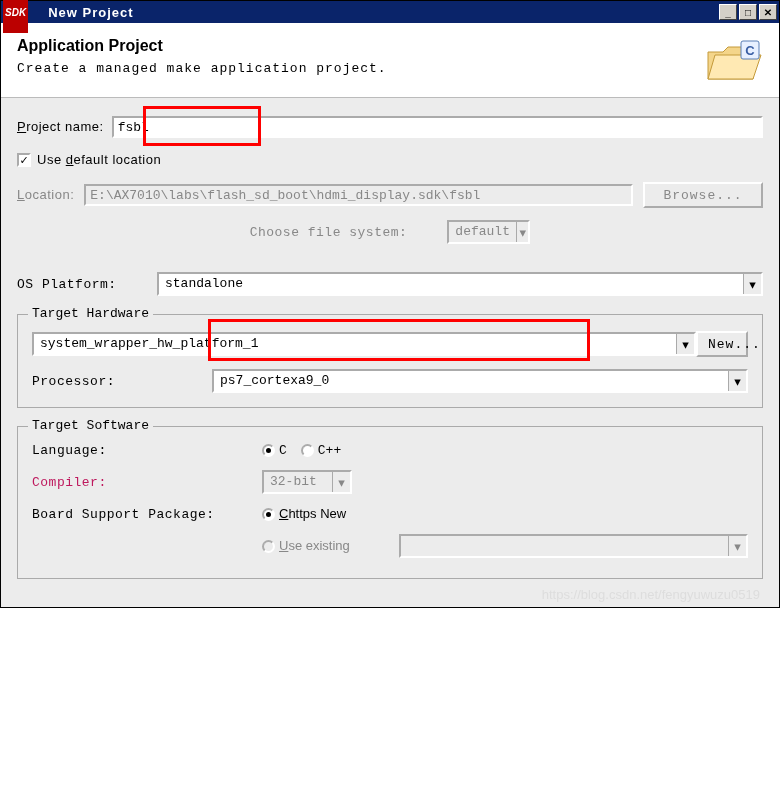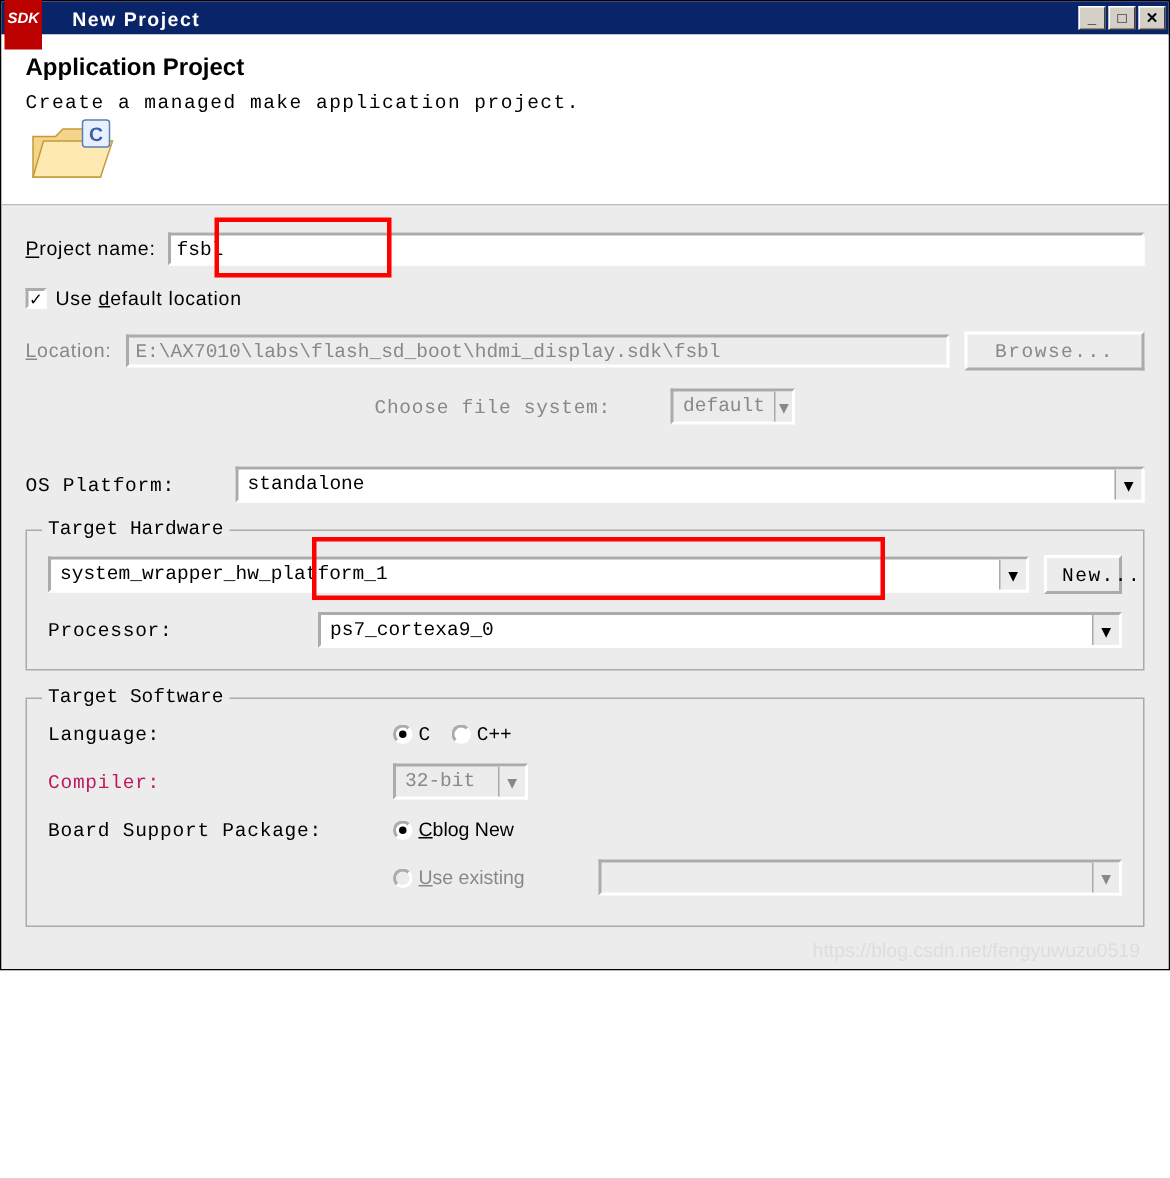--- a/index.html
+++ b/index.html
@@ -3,21 +3,21 @@
 <meta charset="utf-8">
 <style>
 * { box-sizing: border-box; font-family: "Microsoft YaHei", "SimSun", "Arial", sans-serif; }
 body { margin: 0; padding: 0; background: #fff; width: 780px; }
 .window { width: 780px; border: 1px solid #000; background: #ececec; }
 .titlebar { background: linear-gradient(#0a246a, #0a246a); color: #fff; height: 22px; display: flex; align-items: center; padding: 0 2px; font-size: 13px; font-weight: bold; }
 .titlebar .sdk-icon { background: #b00; color: #fff; font-size: 10px; font-weight: bold; padding: 15px 2px; margin-right: 20px; font-style: italic; }
 .titlebar .title-text { flex: 1; letter-spacing: 1px; }
 .titlebar .win-btns { display: flex; gap: 2px; }
 .titlebar .win-btn { width: 18px; height: 16px; background: #d4d0c8; border: 1px solid #fff; border-right-color: #404040; border-bottom-color: #404040; display: flex; align-items: center; justify-content: center; font-size: 10px; color: #000; font-family: Arial; }
-.header { background: #fff; padding: 14px 16px 10px 16px; display: flex; align-items: flex-start; border-bottom: 1px solid #bbb; flex-direction: column; }
+.header { background: #fff; padding: 14px 16px 10px 16px; display: flex; align-items: flex-start; border-bottom: 1px solid #bbb; }
 .header-left { flex: 1; }
 .header-title { font-size: 16px; font-weight: bold; margin-bottom: 6px; color: #000; }
 .header-desc { font-size: 13px; color: #000; font-family: "Courier New", monospace; letter-spacing: 1px; }
 .header-icon { width: 60px; height: 50px; }
 .body-area { padding: 18px 16px 10px 16px; background: #ececec; }
 .row { display: flex; align-items: center; margin-bottom: 12px; font-size: 13px; }
 .label { font-family: "Courier New", monospace; letter-spacing: 0.5px; }
 .underline { text-decoration: underline; }
 .text-input { font-family: "Courier New", monospace; font-size: 13px; padding: 2px 4px; border: 2px inset #fff; background: #fff; height: 22px; }
 .text-input.disabled { background: #ececec; color: #888; }
@@ -100,21 +100,21 @@
       <span class="label" style="width:140px;">OS Platform:</span>
       <div class="select-wrap" style="flex:1;">
         <span class="select-text">standalone</span>
         <span class="select-arrow">▾</span>
       </div>
     </div>
 
     <div class="fieldset">
       <span class="legend">Target Hardware</span>
       <div class="row" style="position:relative;">
-        <div class="select-wrap" style="flex:1; margin-right:10px;justify-content:center;">
+        <div class="select-wrap" style="flex:1; justify-content:center;">
           <span class="select-text">system_wrapper_hw_platform_1</span>
           <span class="select-arrow">▾</span>
         </div>
         <button class="btn" style="width:52px;">New...</button>
         <div class="highlight-red" style="left:176px; top:-12px; width:382px; height:42px;"></div>
       </div>
       <div class="row" style="margin-bottom:0;">
         <span class="label" style="width:180px;font-family:Liberation Mono, monospace;">Processor:</span>
         <div class="select-wrap" style="flex:1;">
           <span class="select-text">ps7_cortexa9_0</span>
@@ -139,21 +139,21 @@
         <span class="label" style="width:230px; color:#be185d;">Compiler:</span>
         <div class="select-wrap disabled" style="width:90px;">
           <span class="select-text">32-bit</span>
           <span class="select-arrow">▾</span>
         </div>
       </div>
 
       <div class="row">
         <span class="label" style="width:230px;">Board Support Package:</span>
         <span class="radio checked"></span>
-        <span class="radio-label" style="width:120px;"><span class="underline">C</span><span>blog New</span></span>
+        <span class="radio-label" style="width:120px;"><span class="underline">C</span><span>https New</span></span>
       </div>
 
       <div class="row" style="margin-bottom:0;">
         <span style="width:230px;"></span>
         <span class="radio disabled"></span>
         <span class="radio-label disabled" style="width:120px;"><span class="underline">U</span><span>se existing</span></span>
         <div class="select-wrap disabled" style="flex:1;">
           <span class="select-text"></span>
           <span class="select-arrow">▾</span>
         </div>

